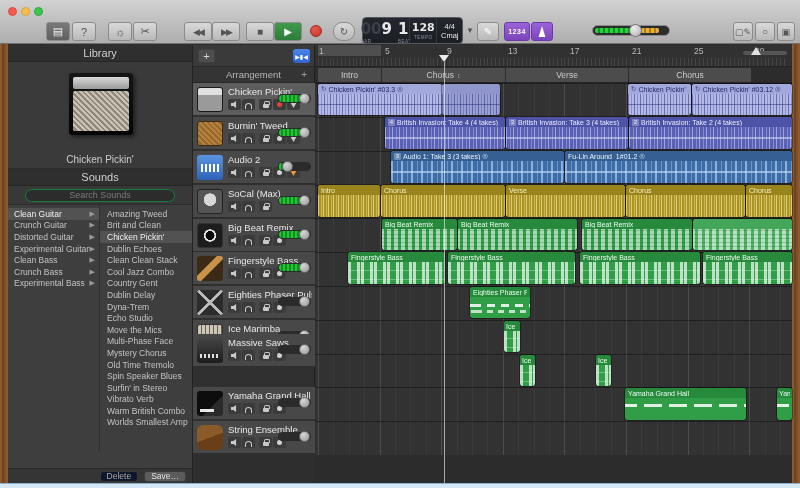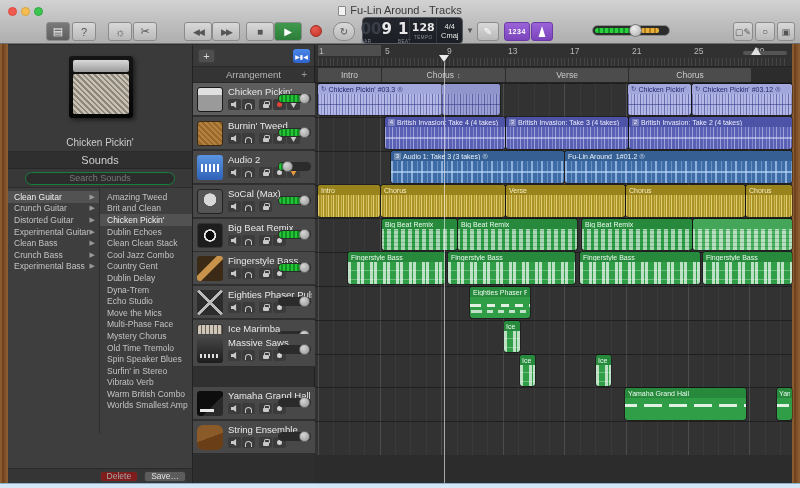--- a/index.html
+++ b/index.html
@@ -75,21 +75,21 @@
   .cat-item { height:11.6px; display:flex; align-items:center; padding:0 4px 0 6px; font-size:8.5px; color:#c3c3c3; white-space:nowrap;}
   .cat-item .arr { margin-left:auto; font-size:7px; color:#9a9a9a; }
   .cat-item.sel { background:#525252; color:#f0f0f0; }
   .snd-item { height:11.6px; display:flex; align-items:center; padding-left:7px; font-size:8.5px; color:#c3c3c3; white-space:nowrap;}
   .snd-item.sel { background:#525252; color:#f0f0f0; }
   .lib-footer { position:absolute; left:0; top:408px; width:100%; height:15px; border-top:1px solid #2e2e2e;
     display:flex; align-items:center; padding-left:6px; font-size:9px; color:#bdbdbd; }
   .lib-footer .arr{ margin-left:5px; font-size:8px; color:#8a8a8a;}
   .lib-btnbar { position:absolute; left:0; top:423px; width:100%; height:15px; background:#353535; border-top:1px solid #2a2a2a;
     display:flex; align-items:center; justify-content:flex-end; gap:6px; padding-right:6px; }
-  .lib-btn { height:11px; min-width:34px; padding:0 6px; border-radius:3px; background:#7f1d1d; border:1px solid #3a3a3a;
+  .lib-btn { height:11px; min-width:34px; padding:0 6px; border-radius:3px; background:#0f172a; border:1px solid #3a3a3a;
     color:#a8a8a8; font-size:8.5px; display:flex; align-items:center; justify-content:center; }
   .lib-btn.save { background:#5c5c5c; color:#e2e2e2; }
 
   
   .thead-col { position:absolute; left:193px; top:45px; width:122px; height:438px; background:#303030; border-right:1px solid #1f1f1f;}
   .thead-top { height:22px; background:#3a3a3a; border-bottom:1px solid #2a2a2a; position:relative;}
   .addtrack { position:absolute; left:5px; top:4px; width:17px; height:14px; background:#4e4e4e; border:1px solid #404040;
     border-radius:2px; color:#d8d8d8; font-size:11px; line-height:12px; text-align:center;}
   .catch { position:absolute; right:4px; top:4px; width:17px; height:14px; background:linear-gradient(180deg,#4a86e8,#2f63cc);
     border-radius:3px; color:#fff; font-size:6px; display:flex; align-items:center; justify-content:center; gap:1px;}
@@ -217,21 +217,20 @@
 </style>
 </head>
 <body>
 
 <div id="window">
 
   <div class="toolbar">
     <div class="tl red"></div>
     <div class="tl yellow"></div>
     <div class="tl green"></div>
-    <div class="win-title"><span class="doc-ic"></span><span>Fu-Lin Around - Tracks</span></div>
 
     <div class="tbtn dark" style="left:46px;width:24px">
         <span class="glyph">▤</span>
       </div>
     <div class="tbtn" style="left:72px;width:24px">
         <span class="glyph">?</span>
       </div>
     <div class="tbtn" style="left:108px;width:24px">
         <span class="glyph">☼</span>
       </div>
@@ -299,20 +298,21 @@
     <div class="tbtn" style="left:777px;width:18px">
         <span style="font-size:9px">▣</span>
       </div>
   </div>
 
   <div class="wood left"></div>
   <div class="wood right"></div>
   <div class="bottom-edge"></div>
 
   <div class="library">
+    <div class="lib-h">Library</div>
     <div class="amp-area">
       <div class="amp">
         <div class="panel"></div>
           <div class="grille"></div>
       </div>
       <div class="amp-name">Chicken Pickin'</div>
     </div>
     <div class="lib-h">Sounds</div>
     <div class="search-row">
       <input class="search-box" placeholder="Search Sounds" style="">

